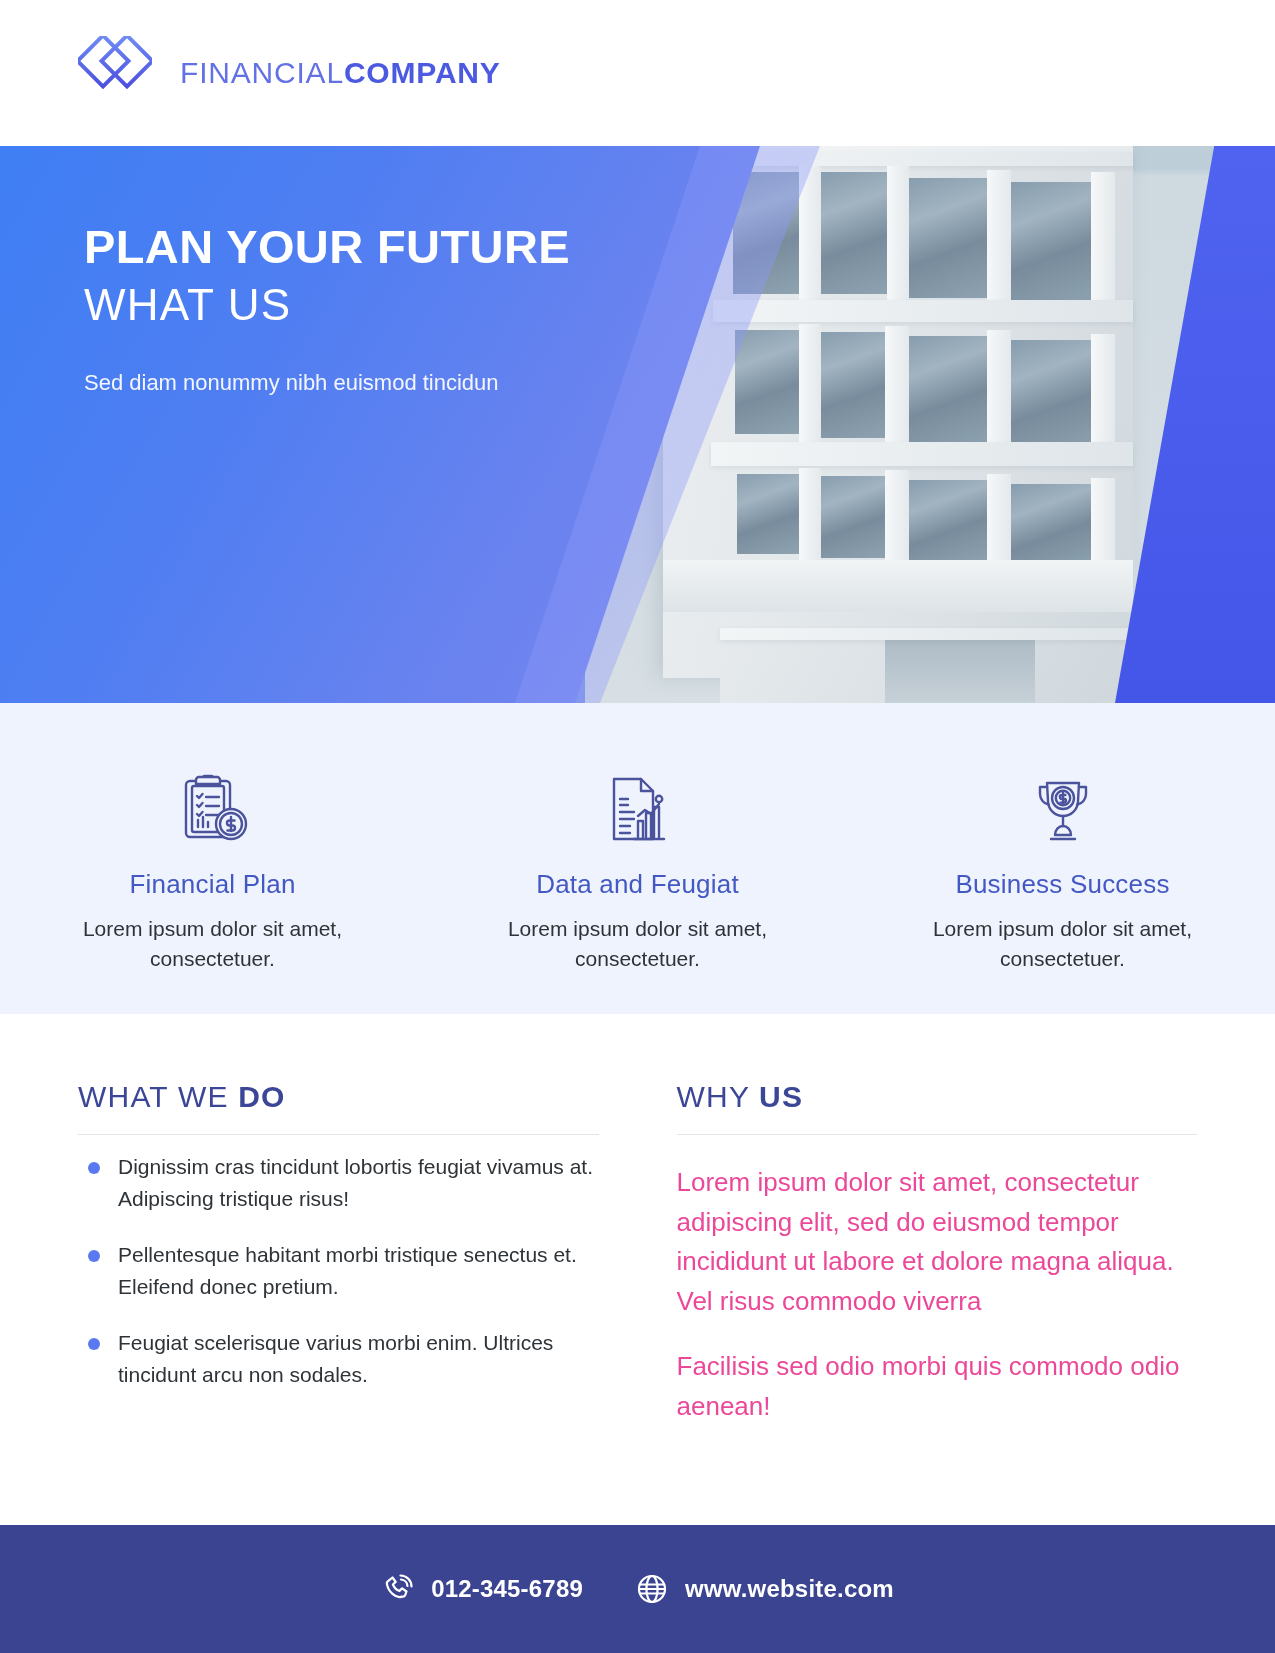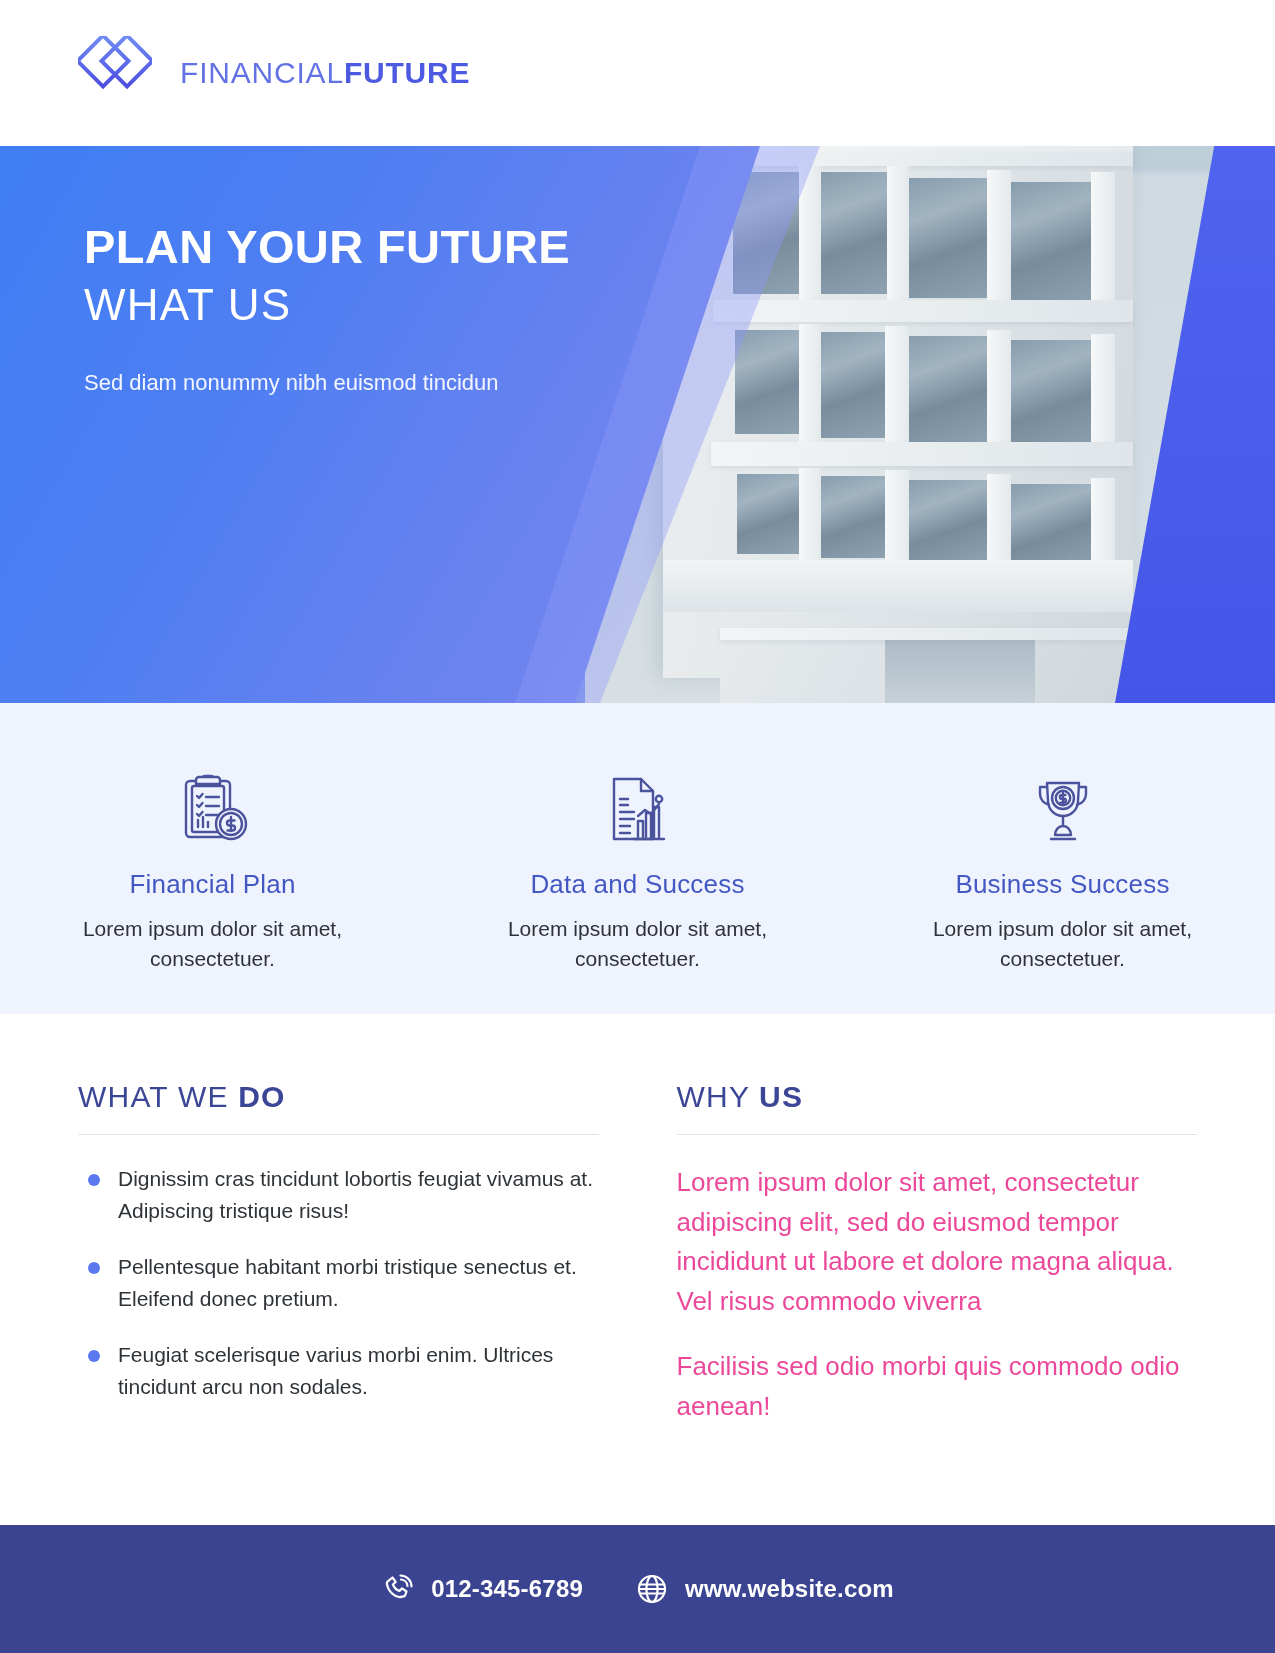--- a/index.html
+++ b/index.html
@@ -123,21 +123,21 @@
     position:absolute; left:0; top:1014px; width:1275px; height:511px;
     background:#fff; padding:66px 78px 0 78px;
     display:flex; gap:78px;
   }
   .col{ flex:1; }
   .col-head{
     font-size:30px; font-weight:300; color:#3b4697; letter-spacing:1.2px;
   }
   .col-head b{ font-weight:700; }
   .col-rule{ height:1px; background:#e3e4ea; margin-top:20px; }
-  .bullets{ margin-top:28px; list-style:none; }
+  .bullets{ margin-top:16px; list-style:none; }
   .bullets li{
     position:relative; padding-left:40px; font-size:21px; font-weight:300;
     color:#2e3338; line-height:1.52; margin-bottom:24px;
   }
   .bullets li:before{
     content:""; position:absolute; left:10px; top:11px;
     width:12px; height:12px; border-radius:50%; background:#5a79f0;
   }
   .why-p{
     margin-top:28px; font-size:26px; font-weight:400; color:#ec4899; line-height:1.52;
@@ -219,21 +219,21 @@
         <linearGradient id="lg" x1="0" y1="0" x2="1" y2="1">
           <stop offset="0" stop-color="#6f8cf5"></stop>
           <stop offset="1" stop-color="#4d4fe0"></stop>
         </linearGradient>
       </defs>
       <rect x="7" y="7" width="36" height="36" transform="rotate(45 25 25)" fill="none" stroke="url(#lg)" stroke-width="4"></rect>
       <rect x="31" y="7" width="36" height="36" transform="rotate(45 49 25)" fill="none" stroke="url(#lg)" stroke-width="4"></rect>
     </svg>
   </div>
   <div class="logo-text">
-    <span class="lt-thin">FINANCIAL</span><span class="lt-bold">FUTURE</span>
+    <span class="lt-thin">FINANCIAL</span><span class="lt-bold">COMPANY</span>
   </div>
 </div>
 
 <div class="features">
 
   <div class="feature">
     <div class="feature-ico">
       <svg viewBox="0 0 80 80" width="80" height="80" fill="none" stroke="#4a539c" stroke-width="2.4" stroke-linecap="round" stroke-linejoin="round">
         <rect x="13" y="12" width="44" height="56" rx="4"></rect>
         <rect x="19" y="17" width="32" height="46" rx="2"></rect>
@@ -260,21 +260,21 @@
       <svg viewBox="0 0 80 80" width="80" height="80" fill="none" stroke="#4a539c" stroke-width="2.4" stroke-linecap="round" stroke-linejoin="round">
         <path d="M16 10h27l12 12v48H16z"></path>
         <path d="M43 10v12h12"></path>
         <path d="M22 30h8M22 36h8M22 43h14M22 50h14M22 57h10M22 64h10"></path>
         <path d="M40 68V52h5v16M48 68V44h5v24M56 68V38h5v30"></path>
         <path d="M40 47l7-6 6 4 8-10"></path>
         <circle cx="61" cy="30" r="3.2"></circle>
         <path d="M36 70h30"></path>
       </svg>
     </div>
-    <div class="feature-title">Data and Success</div>
+    <div class="feature-title">Data and Feugiat</div>
     <div class="feature-desc">Lorem ipsum dolor sit amet, consectetuer.</div>
   </div>
 
   <div class="feature">
     <div class="feature-ico">
       <svg viewBox="0 0 80 80" width="80" height="80" fill="none" stroke="#4a539c" stroke-width="2.4" stroke-linecap="round" stroke-linejoin="round">
         <path d="M24 14h32l-1 18a15 15 0 0 1-30 0z"></path>
         <path d="M24 18h-7v7a11 11 0 0 0 9 10.8"></path>
         <path d="M56 18h7v7a11 11 0 0 1-9 10.8"></path>
         <path d="M40 47v10"></path>

